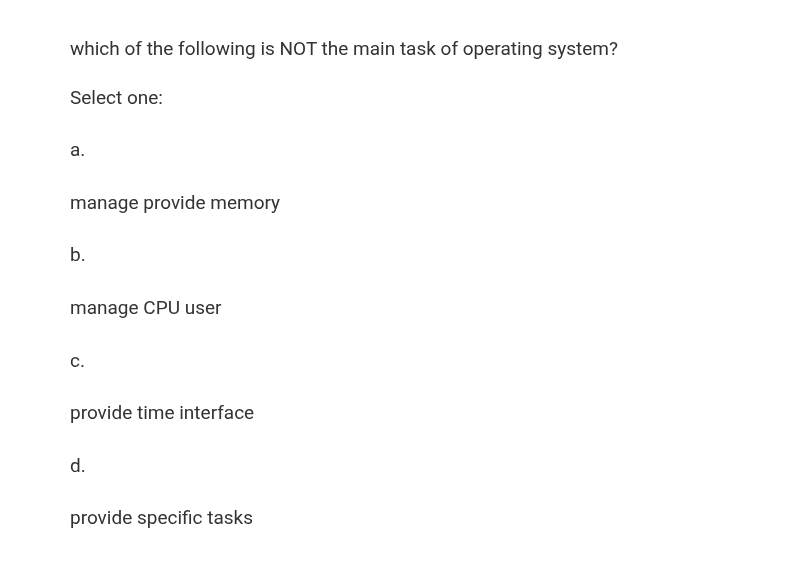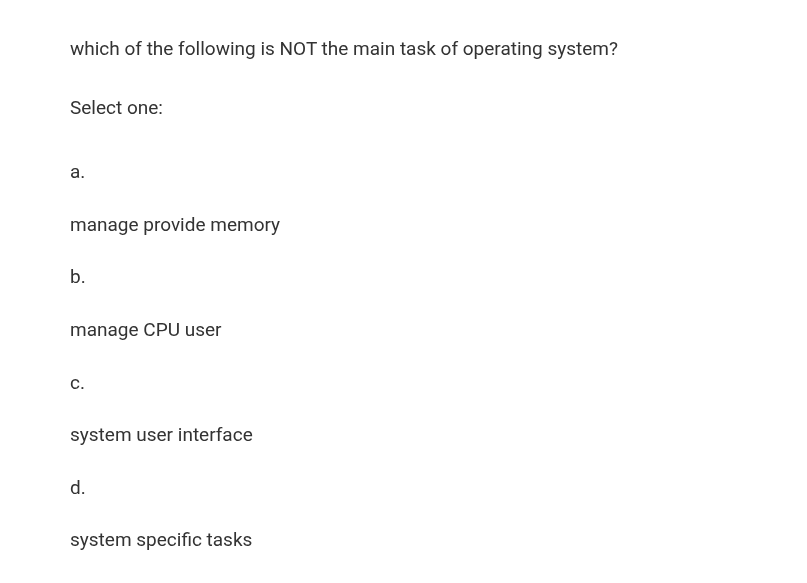--- a/index.html
+++ b/index.html
@@ -11,24 +11,24 @@
       width: 807px;
       height: 583px;
       background: #ffffff;
       font-family: -apple-system, BlinkMacSystemFont, "Segoe UI", Roboto, "Helvetica Neue", Arial, sans-serif;
       padding: 36px 70px;
       color: #333333;
       font-size: 19px;
       line-height: 1.4;
     }
     .question-text {
-      margin-bottom: 32px;
+      margin-bottom: 22px;
     }
     .select-prompt {
-      margin-bottom: 38px;
+      margin-bottom: 26px;
     }
     .option-letter {
       margin-bottom: 26px;
     }
     .option-text {
       margin-bottom: 26px;
     }
   </style>
 </head>
 <body>
@@ -36,16 +36,16 @@
 <div class="question-text">which of the following is NOT the main task of operating system?</div>
 <div class="select-prompt">Select one:</div>
 
 <div class="option-letter">a.</div>
 <div class="option-text">manage provide memory</div>
 
 <div class="option-letter">b.</div>
 <div class="option-text">manage CPU user</div>
 
 <div class="option-letter">c.</div>
-<div class="option-text">system user interface</div>
+<div class="option-text">provide time interface</div>
 
 <div class="option-letter">d.</div>
-<div class="option-text">system specific tasks</div>
+<div class="option-text">provide specific tasks</div>
 
 </body></html>

